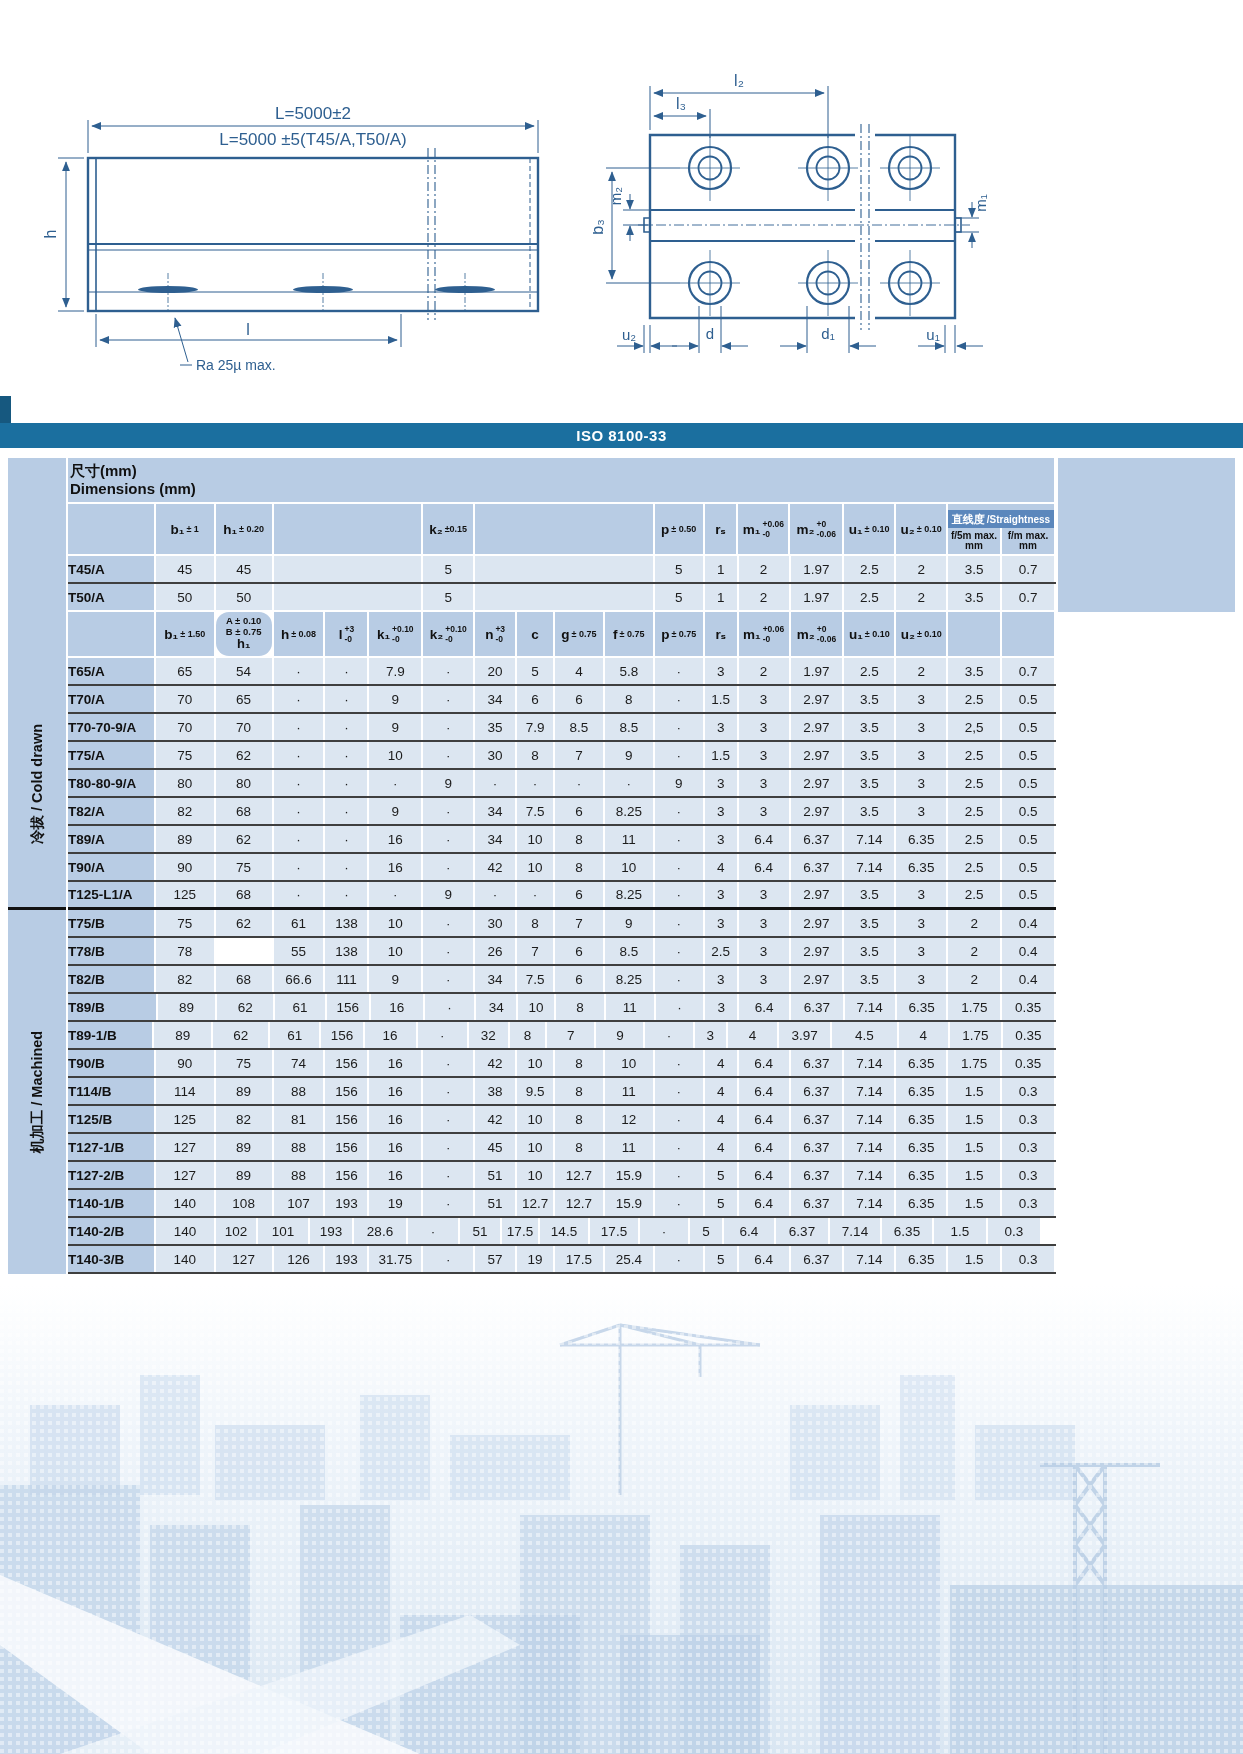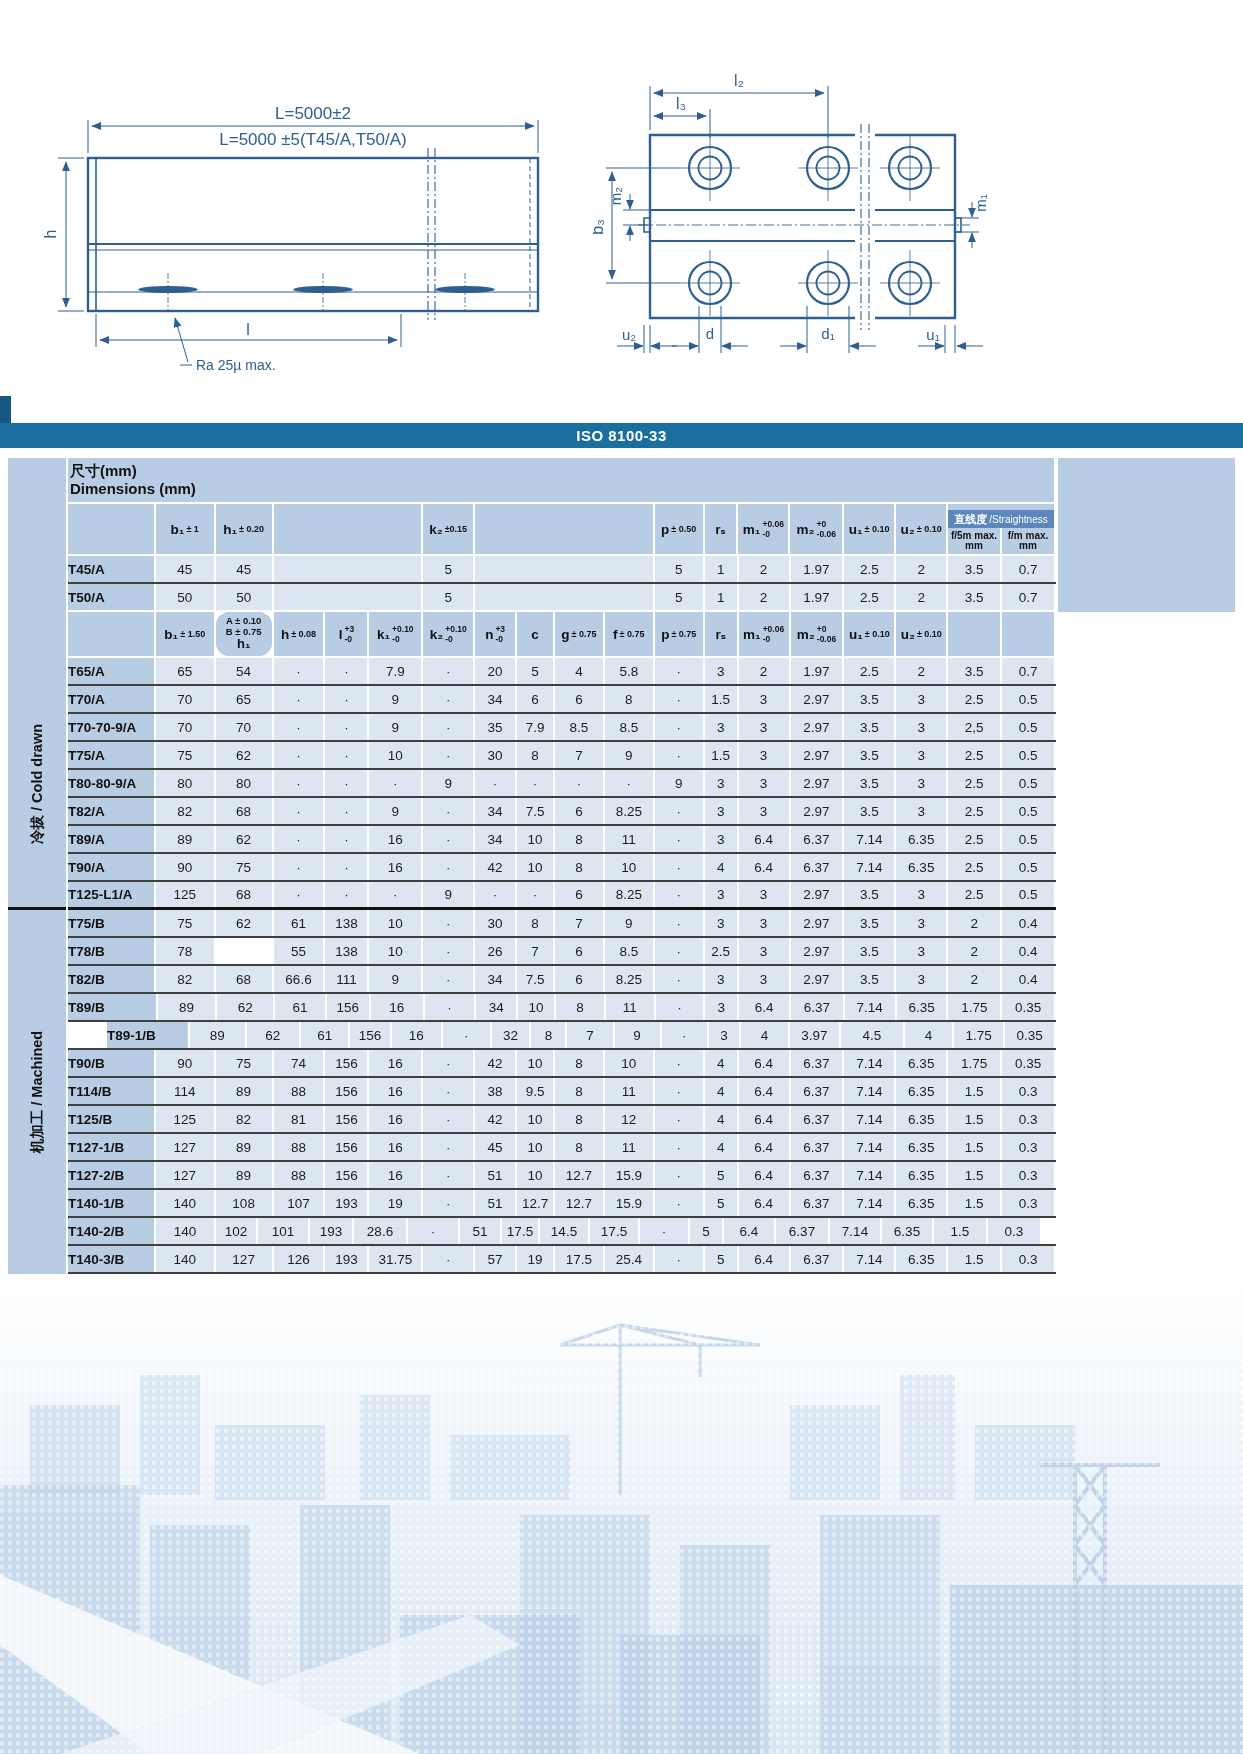--- a/index.html
+++ b/index.html
@@ -34,21 +34,21 @@
   .hm{font-size:13.5px;font-weight:bold;}
   .ht{font-size:9px;margin-left:2px;font-weight:bold;}
   .hsup{display:inline-flex;flex-direction:column;font-size:8.5px;line-height:1.2;margin-left:2px;text-align:left;font-weight:bold;}
   .hstack{display:flex;flex-direction:column;line-height:1.12;font-size:9.5px;text-align:center;font-weight:bold;}
   .hstack span:last-child{font-size:13px;}
   .pcell{background:#b8cce4;font-weight:bold;font-size:13.5px;color:#111;justify-content:flex-start;padding-left:0;}
   .dcell{background:#dce6f1;font-size:13.5px;color:#1c1c1c;}
   .straight{flex-direction:column;justify-content:flex-end;padding:0;}
   .str-head{width:100%;height:18px;background:#5b87bc;color:#fff;display:flex;align-items:center;justify-content:center;font-size:11px;}
   .str-zh{font-weight:bold;}
-  .str-en{font-weight:normal;font-size:10px;margin-left:2px;}
+  .str-en{font-weight:bold;font-size:10px;margin-left:2px;}
   .str-cols{display:flex;width:100%;height:26px;}
   .str-cols div{width:52px;display:flex;align-items:center;justify-content:center;
     font-size:10px;font-weight:bold;line-height:1.05;text-align:center;color:#111;}
   .str-cols div + div{border-left:2px solid #fff;width:52px;}
   .right-filler{position:absolute;left:1058px;top:458px;width:177px;height:154px;background:#b8cce4;}
 
   svg text{font-family:"Liberation Sans","DejaVu Sans",sans-serif;}
 </style>
 </head>
 <body>
@@ -713,21 +713,21 @@
           <div class="cell dcell" style="width: 48px;">·</div>
           <div class="cell dcell" style="width: 32px;">3</div>
           <div class="cell dcell" style="width: 50px;">6.4</div>
           <div class="cell dcell" style="width: 52px;">6.37</div>
           <div class="cell dcell" style="width: 50px;">7.14</div>
           <div class="cell dcell" style="width: 50px;">6.35</div>
           <div class="cell dcell" style="width: 52px;">1.75</div>
           <div class="cell dcell" style="width: 52px;">0.35</div>
         </div>
         <div class="trow r-data b-dark">
-          <div class="cell pcell" style="width: 86px; margin-left: 39px;">T89-1/B</div>
+          <div class="cell pcell" style="width: 86px;">T89-1/B</div>
           <div class="cell dcell" style="width: 58px;">89</div>
           <div class="cell dcell" style="width: 56px;">62</div>
           <div class="cell dcell" style="width: 50px;">61</div>
           <div class="cell dcell" style="width: 42px;">156</div>
           <div class="cell dcell" style="width: 52px;">16</div>
           <div class="cell dcell" style="width: 50px;">·</div>
           <div class="cell dcell" style="width: 40px;">32</div>
           <div class="cell dcell" style="width: 36px;">8</div>
           <div class="cell dcell" style="width: 48px;">7</div>
           <div class="cell dcell" style="width: 48px;">9</div>

